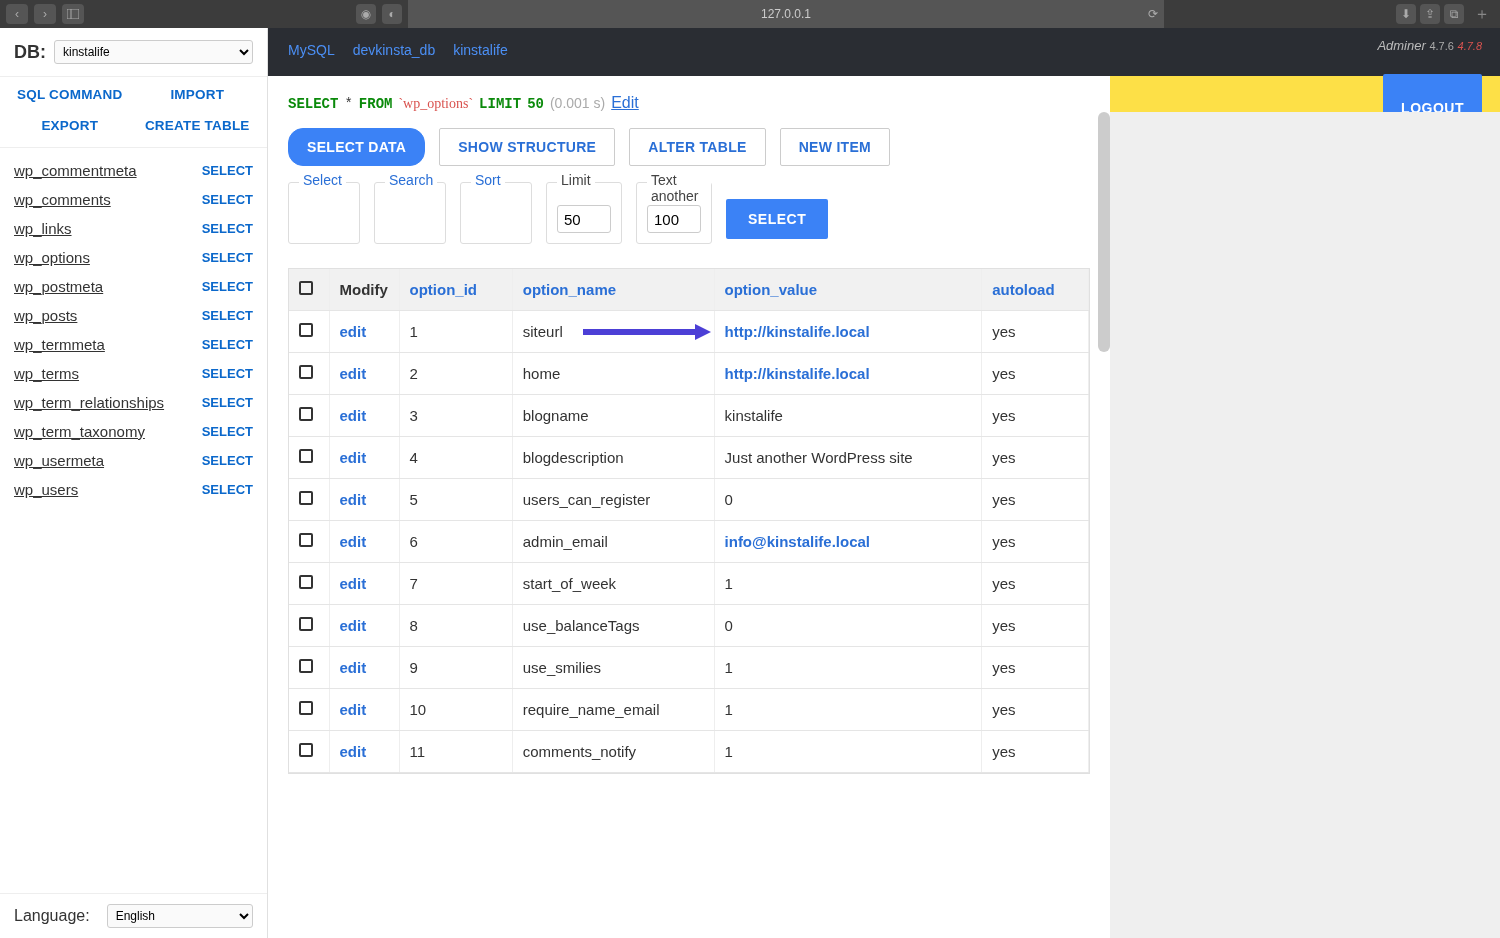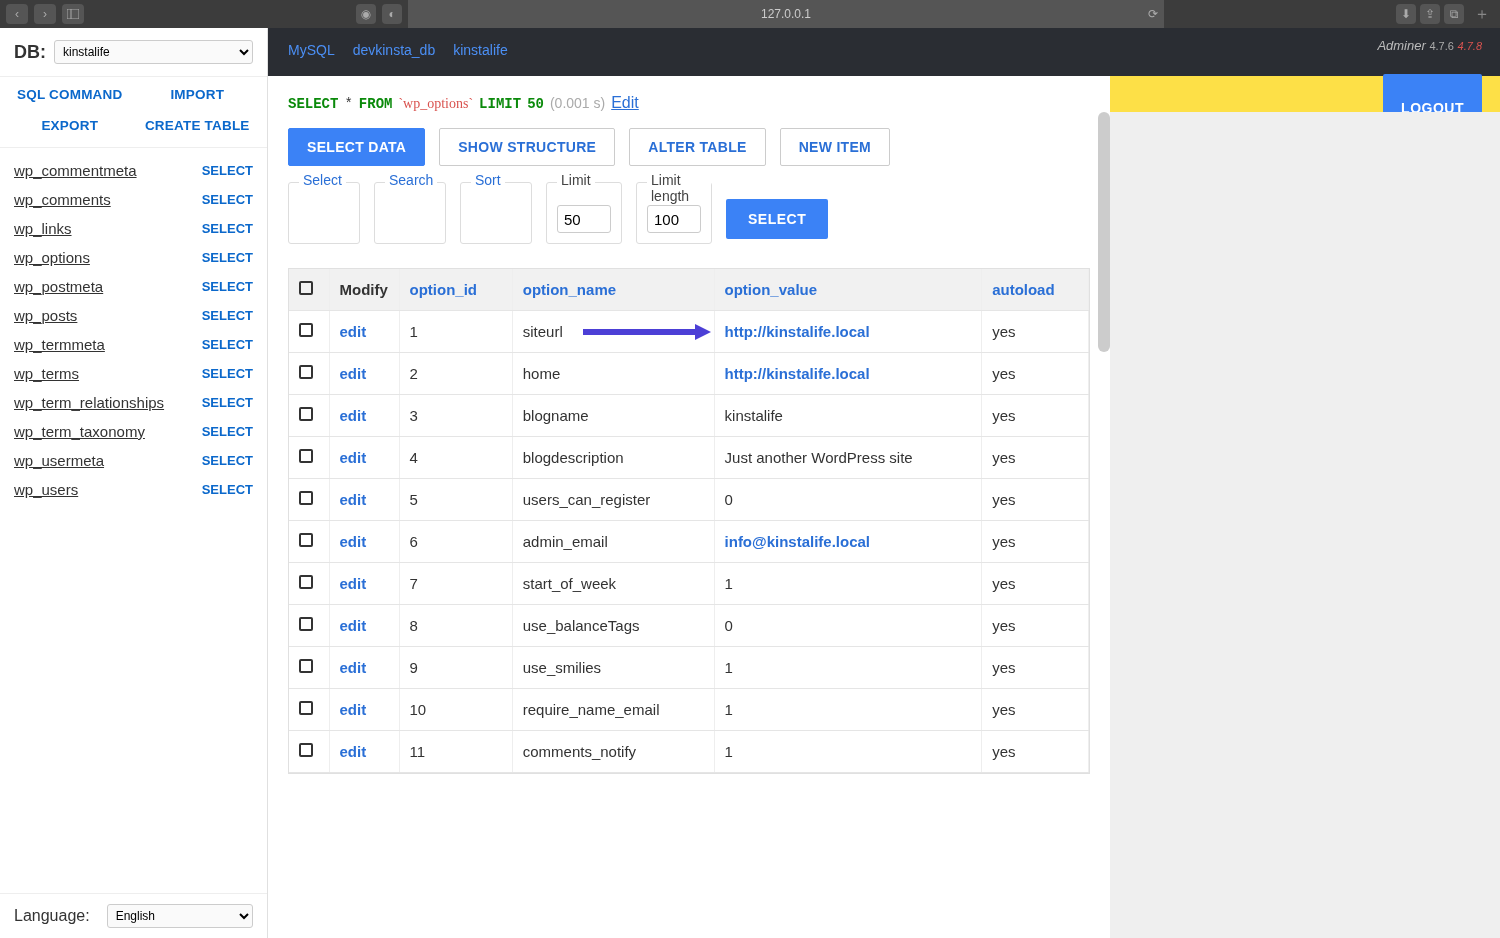--- a/index.html
+++ b/index.html
@@ -58,21 +58,21 @@
 .kw { color: #0b8a0b; font-family: "Courier New", monospace; font-weight: bold; }
 .star { font-family: "Courier New", monospace; }
 .tbl { color: #d9534f; font-family: Liberation Serif, serif; text-align: right; }
 .num { color: #0b8a0b; font-family: "Courier New", monospace; font-weight: bold; }
 .timing { color: #aaa; font-size: 14px; }
 .edit-link { color: #2a6fd6; font-size: 16px; }
 
 
 .actions { display: flex; gap: 14px; margin-bottom: 16px; }
 .btn { padding: 10px 18px; border: 1px solid #ccc; background: #fff; color: #2a6fd6; font-weight: bold; border-radius: 2px; font-size: 14px; letter-spacing: 0.3px; }
-.btn.primary { background: #3b82f6; color: #fff; border-color: #3b82f6; }
+.btn.primary { background: #3b82f6; color: #fff; border-color: #3b82f6; border-radius: 15px; }
 
 
 .filters { display: flex; gap: 14px; margin-bottom: 24px; align-items: flex-start; }
 .fset { border: 1px solid #ddd; border-radius: 3px; padding: 22px 10px 8px 10px; position: relative; min-width: 72px; min-height: 62px; }
 .fset legend { position: absolute; top: -11px; left: 10px; background: #fff; padding: 0 4px; color: #2a6fd6; font-size: 14px; }
 .fset legend.plain { color: #444; }
 .fset input { width: 54px; height: 28px; border: 1px solid #ccc; border-radius: 3px; padding: 0 6px; font-size: 15px; }
 .select-btn { background: #3b82f6; color: #fff; border: none; padding: 12px 22px; font-weight: bold; border-radius: 2px; letter-spacing: 0.5px; font-size: 14px; align-self: center; margin-top: 12px; }
 
 
@@ -239,21 +239,21 @@
             <legend>Search</legend>
           </fieldset>
         <fieldset class="fset">
             <legend>Sort</legend>
           </fieldset>
         <fieldset class="fset">
           <legend class="plain">Limit</legend>
           <input type="number" value="50" style="">
         </fieldset>
         <fieldset class="fset">
-          <legend class="plain">Limit length</legend>
+          <legend class="plain">Text another</legend>
           <input type="number" value="100" style="">
         </fieldset>
         <button class="select-btn">SELECT</button>
       </div>
 
       <div class="dt-wrap">
         <table class="dt">
           <thead>
             <tr>
               <th class="plain" style="width:40px"><span class="ck"></span></th>

